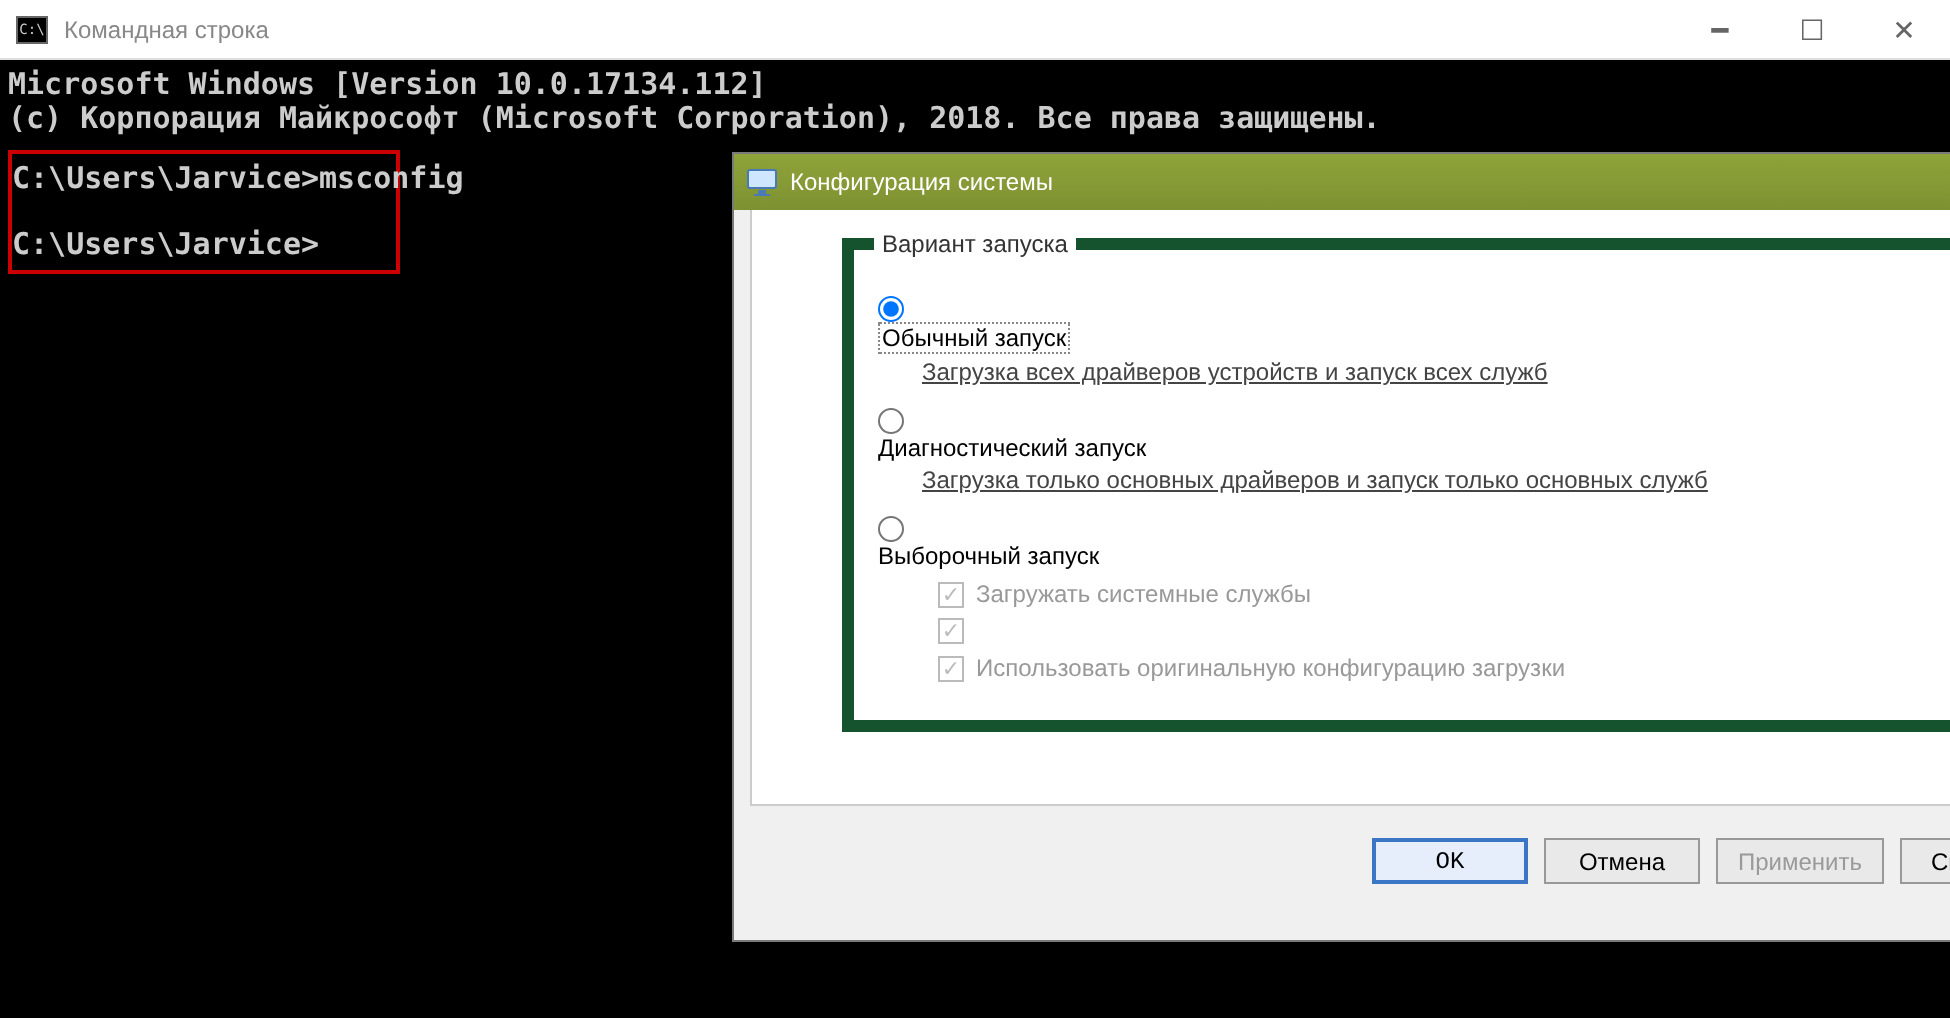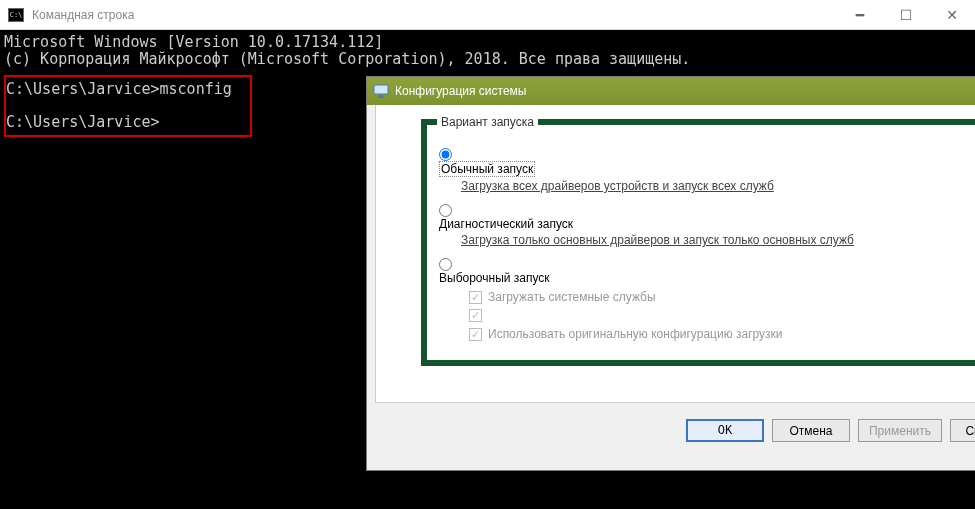--- a/index.html
+++ b/index.html
@@ -4,22 +4,22 @@
 <style>
 * { box-sizing: border-box; margin: 0; padding: 0; }
 body { font-family: "Segoe UI", Tahoma, sans-serif; font-size: 12px; background: #fff; width: 975px; height: 509px; overflow: hidden; position: relative; }
 
 
 .cmd-window { width: 975px; height: 509px; background: #000; position: absolute; top: 0; left: 0; }
 .cmd-titlebar { height: 30px; background: #fff; border-bottom: 1px solid #ddd; display: flex; align-items: center; padding: 0 0 0 8px; color: #888; font-size: 12px; }
 .cmd-icon { width: 16px; height: 14px; background: #000; border: 1px solid #666; margin-right: 8px; display: inline-flex; align-items: center; justify-content: center; color: #ccc; font-size: 7px; font-family: monospace; }
 .cmd-controls { margin-left: auto; display: flex; }
 .cmd-ctrl { width: 46px; height: 30px; display: flex; align-items: center; justify-content: center; color: #666; font-size: 14px; }
-.cmd-body { padding: 4px 4px; font-family: Consolas, "Lucida Console", monospace; font-size: 15px; color: #ccc; line-height: 1.1; white-space: pre; }
-.hlbox { border: 2px solid #c00; padding: 4px 4px 4px 0; margin-top: 8px; width: 248px; }
+.cmd-body { padding: 4px 4px; font-family: Consolas, "Lucida Console", monospace; font-size: 15px; color: #ccc; line-height: 1.1; white-space: pre; font-weight: bold; }
+.hlbox { border: 2px solid #c00; padding: 4px 4px 4px 0; margin-top: 8px; width: 196px; }
 
 
 .dialog { position: absolute; left: 366px; top: 76px; width: 677px; height: 395px; background: #f0f0f0; border: 1px solid #7a7a7a; box-shadow: 2px 2px 8px rgba(0,0,0,.3); }
 .dlg-titlebar { height: 28px; background: linear-gradient(#8fa33a,#7d9132); display: flex; align-items: center; padding: 0 6px; color: #fff; font-size: 12px; }
 .dlg-ticon { width: 16px; height: 16px; margin-right: 6px; }
 .dlg-close { margin-left: auto; width: 28px; height: 20px; display: flex; align-items: center; justify-content: center; color: #333; font-size: 14px; }
 
 .tabs { display: flex; margin: 8px 8px 0 8px; border-bottom: 1px solid #ccc; font-size: 12px; }
 .tab { padding: 4px 12px 5px; border: 1px solid #ccc; border-bottom: none; background: #f0f0f0; margin-right: -1px; position: relative; top: 1px; color: #333; }
 .tab.active { background: #fff; border-bottom: 1px solid #fff; }

